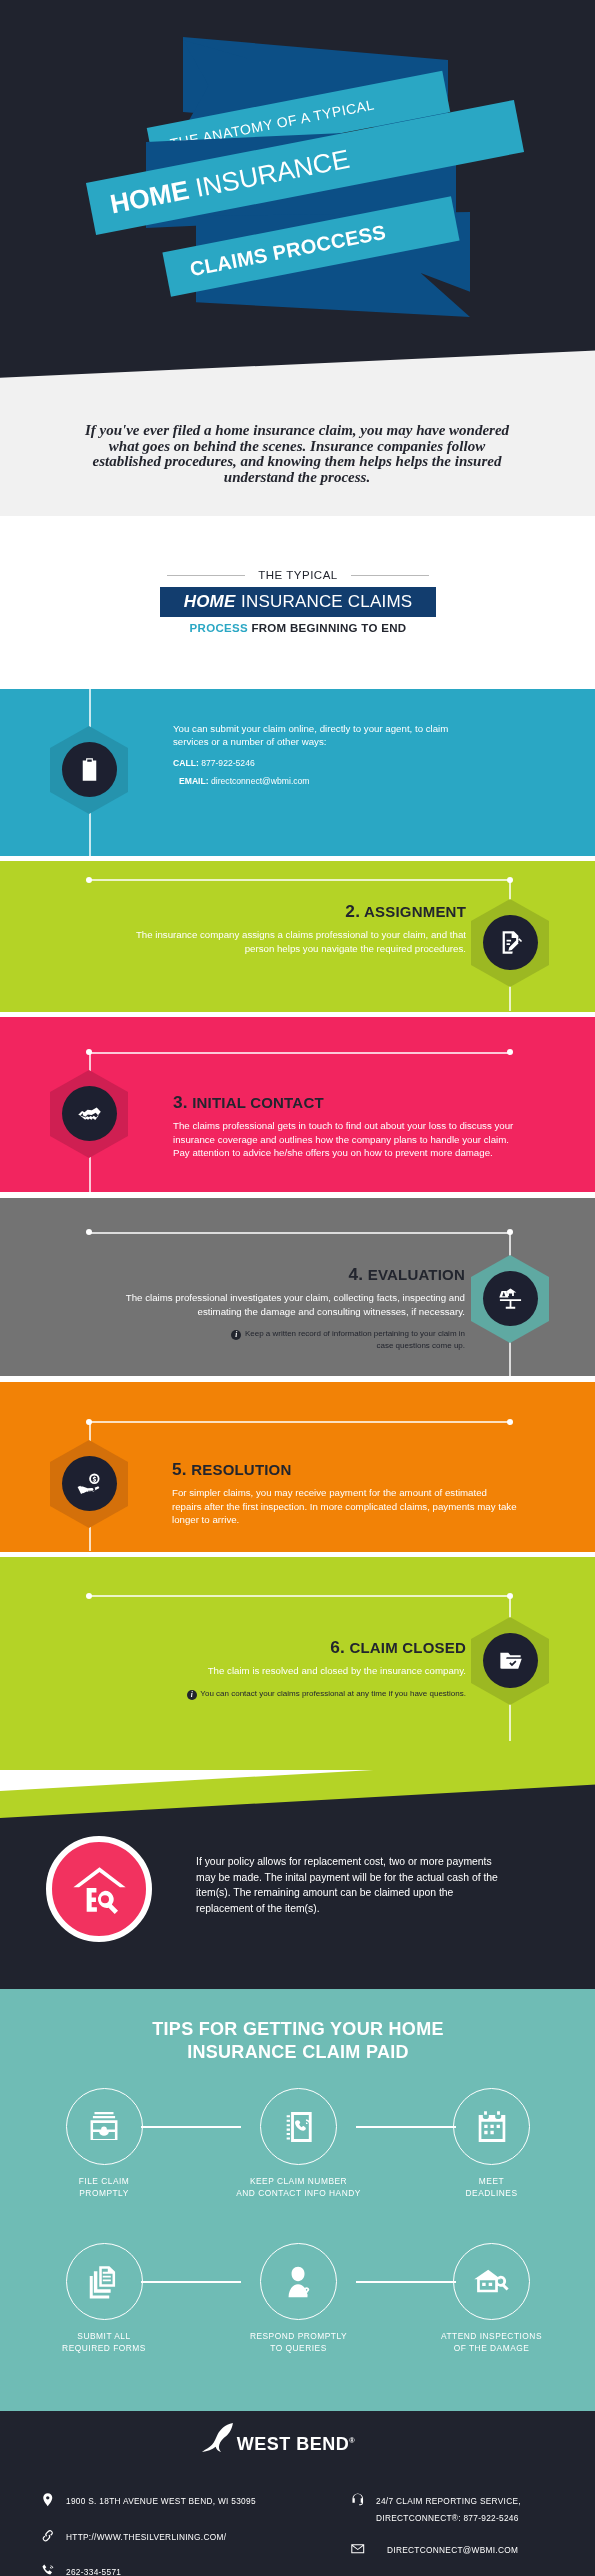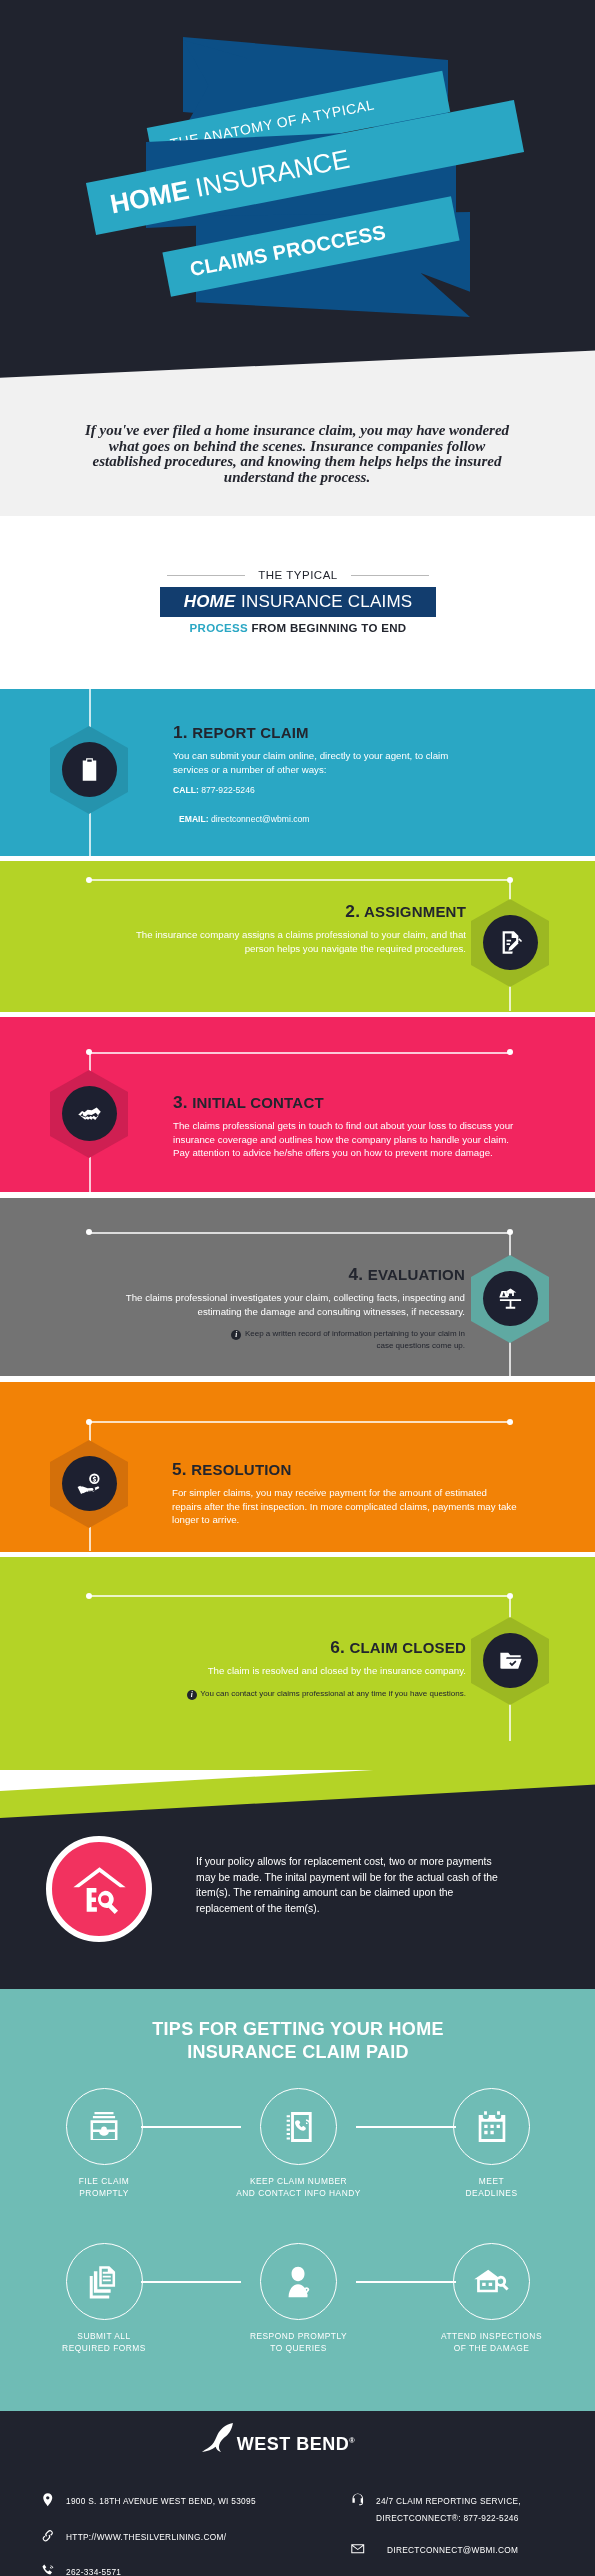--- a/index.html
+++ b/index.html
@@ -151,30 +151,26 @@
   <div class="connector-v" style="left:89px; top:0; height:167px;"></div>
   <div class="hexwrap" style="left:50px; top:37px;">
     <div class="hex" style="background:#2593ad;"></div>
     <div class="hex-circle">
       <svg viewBox="0 0 24 24">
           <path d="M9 2h6v2h3v18H6V4h3V2zm1 1v2h4V3h-4zM8 8h8v1.6H8V8zm0 3.2h8v1.6H8v-1.6zm0 3.2h8V16H8v-1.6zm0 3.2h5.5v1.6H8v-1.6z"></path>
         </svg>
     </div>
   </div>
   <div class="step-body" style="left:173px; top:33px; width:301px; text-align:left;">
-    <div class="step-title">
-      <span class="num">1.</span>
-      <span>REPORT CLAIM</span>
-    </div>
     <div class="step-desc">You can submit your claim online, directly to your agent, to claim services or a number of other ways:</div>
     <div class="step-contact">
       <span>CALL:</span>
       <span class="val">877-922-5246</span>
     </div>
-    <div class="step-contact" style="margin-top:17px;padding-left:6px;">
+    <div class="step-contact" style="margin-top:6px;padding-left:6px;">
       <span>EMAIL:</span>
       <span class="val">directconnect@wbmi.com</span>
     </div>
   </div>
 </div>
 
 <div class="band" style="top:861px; height:151px; background:#b4d326;">
   <div class="connector-h" style="left:89px; top:18px; width:422px;"></div>
   <div class="dot" style="left:86px; top:15.5px;"></div>
   <div class="dot" style="left:507px; top:15.5px;"></div>

